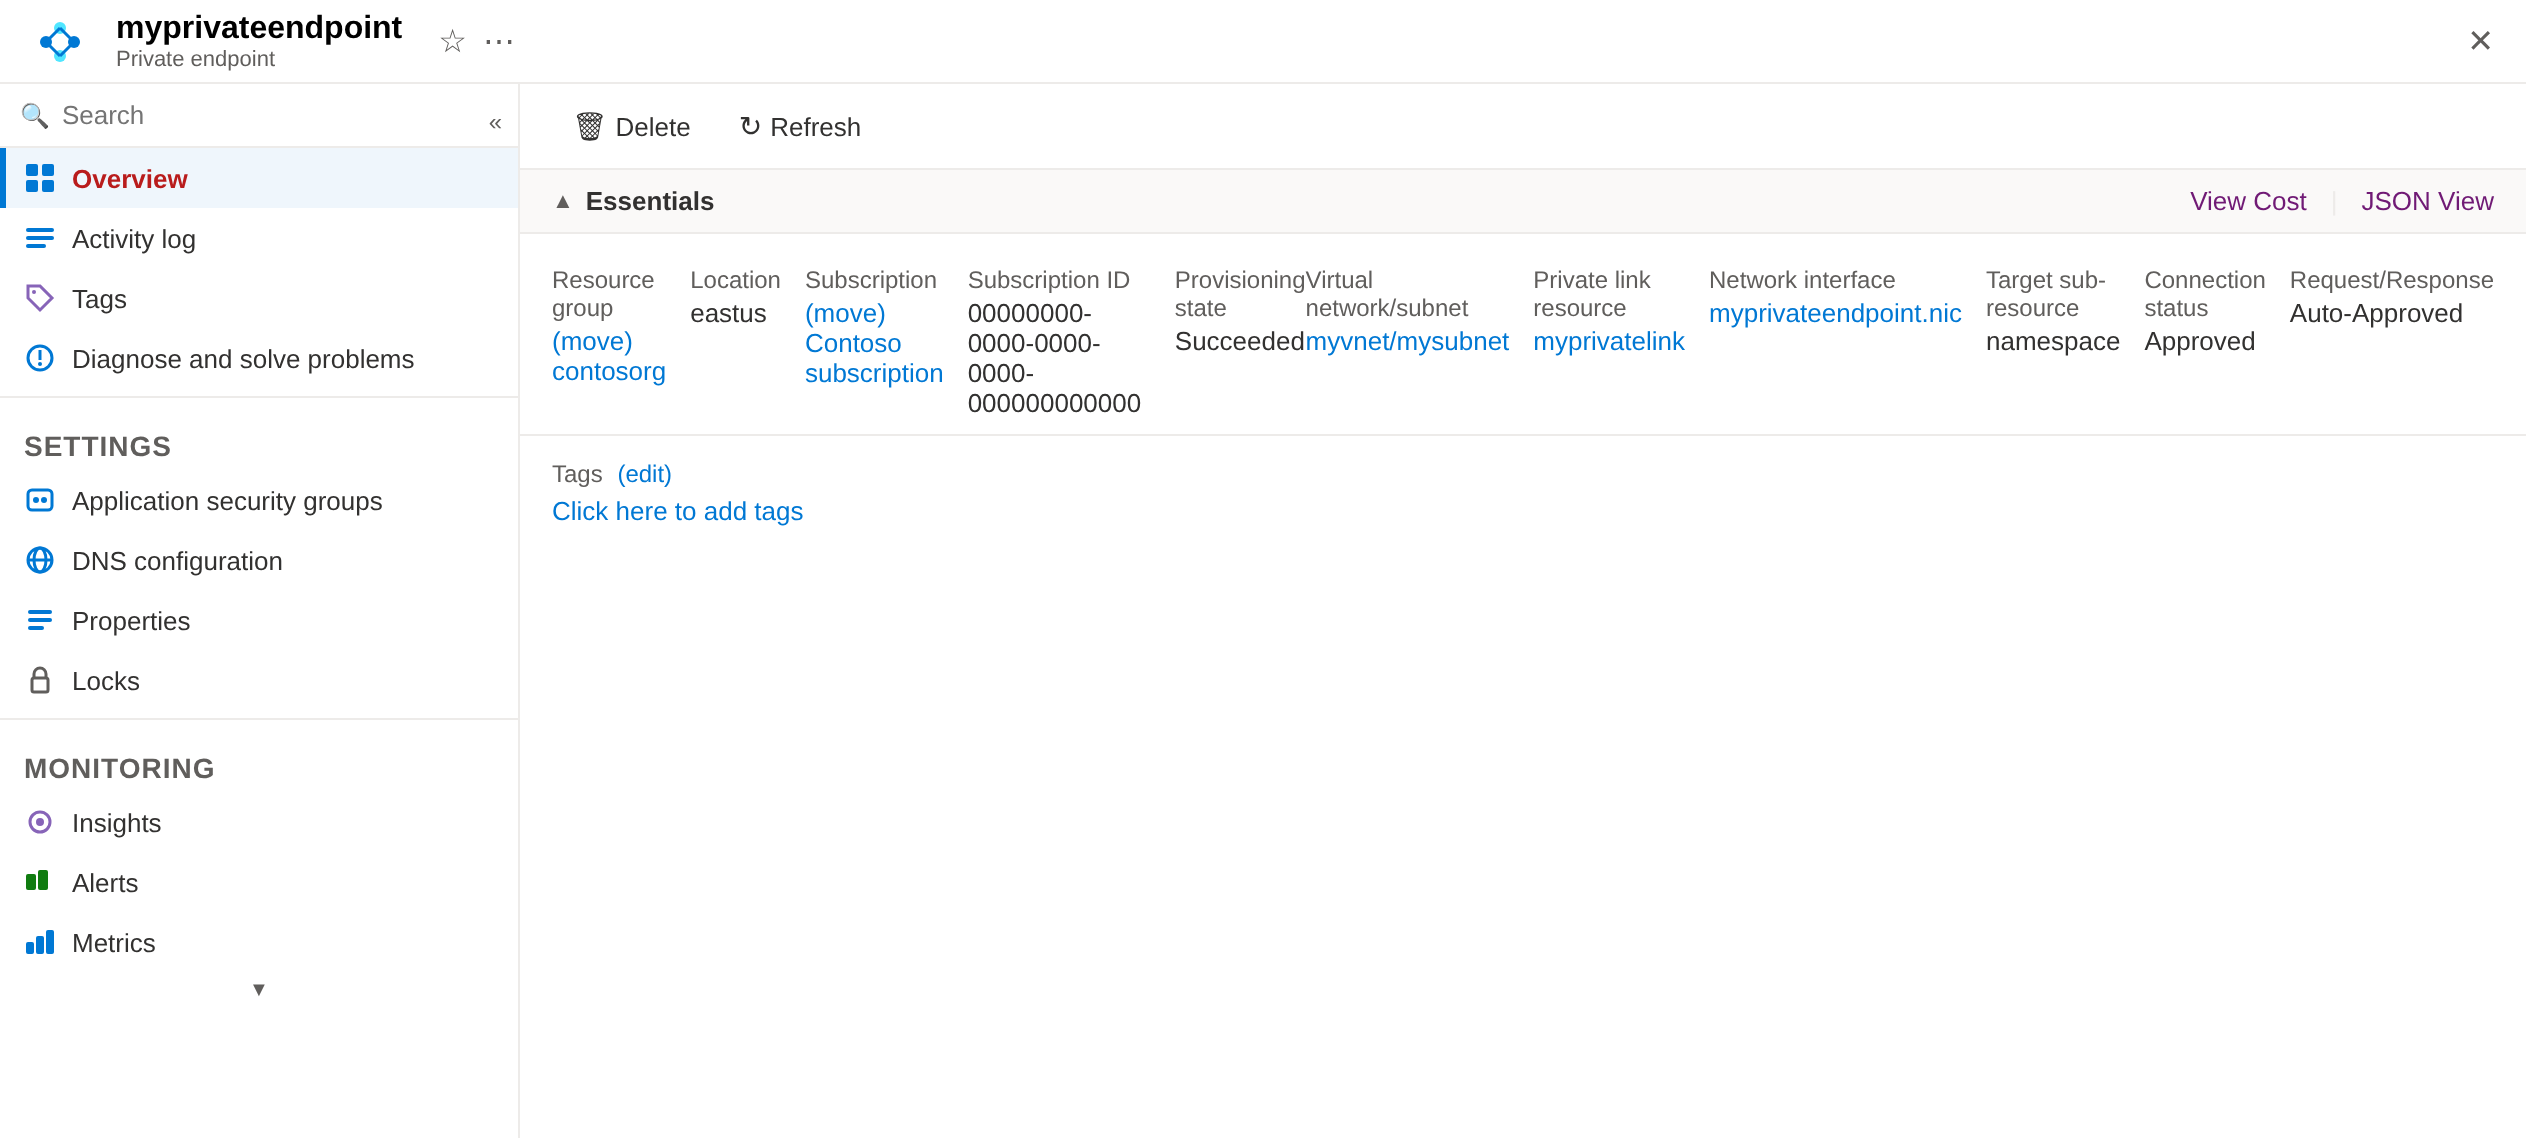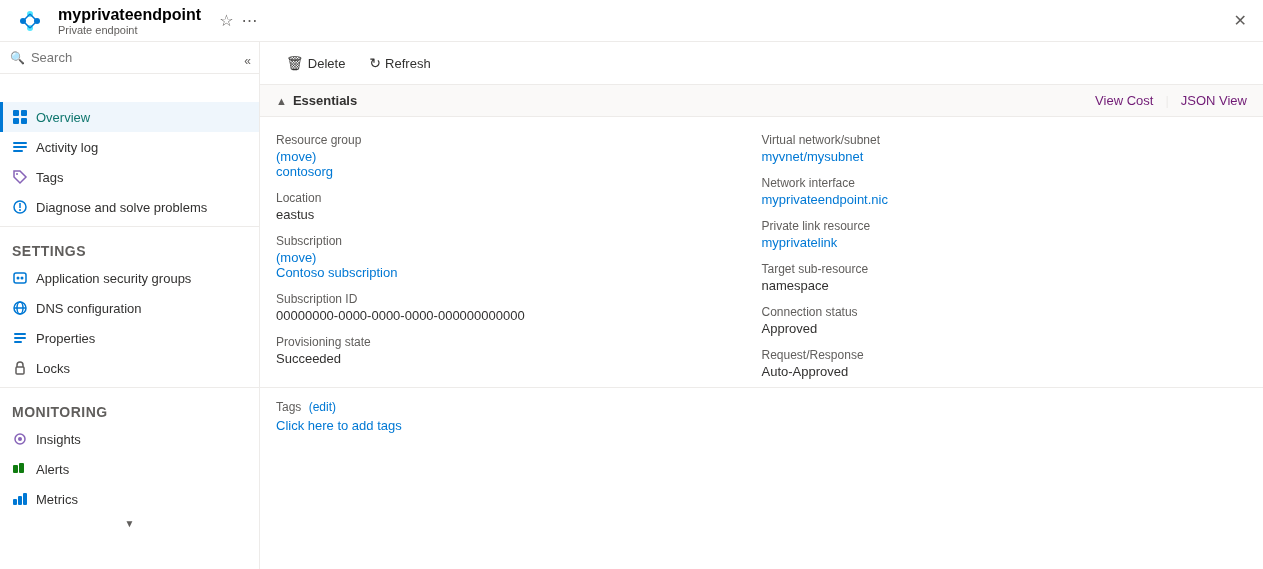--- a/index.html
+++ b/index.html
@@ -22,21 +22,21 @@
 
     
     .main-layout { display: flex; flex: 1; overflow: hidden; }
 
     
     .sidebar { width: 260px; min-width: 260px; border-right: 1px solid #edebe9; display: flex; flex-direction: column; overflow-y: auto; background: #fff; position: relative; }
 
     .collapse-btn { position: absolute; right: 8px; top: 12px; cursor: pointer; color: #605e5c; }
 
     .nav-item { display: flex; align-items: center; gap: 8px; padding: 7px 12px; cursor: pointer; font-size: 13px; color: #323130; }
-    .nav-item.active { background: #eff6fc; color: #0f766e; font-weight: 400; border-left: 3px solid #0078d4; padding-left: 9px; margin-top: 28px; }
+    .nav-item.active { background: #eff6fc; color: #b91c1c; font-weight: 700; border-left: 3px solid #0078d4; padding-left: 9px; }
     .nav-item .nav-icon { width: 16px; height: 16px; display: flex; align-items: center; justify-content: center; flex-shrink: 0; }
 
     .section-label { padding: 12px 12px 4px; font-size: 14px; font-weight: 600; color: #605e5c; text-transform: uppercase; letter-spacing: 0.5px; }
     .section-divider { border: none; border-top: 1px solid #edebe9; margin: 4px 0; }
 
     .scroll-indicator { text-align: center; padding: 4px; color: #605e5c; font-size: 10px; cursor: pointer; }
 
     
     .content { flex: 1; overflow-y: auto; padding: 0; }
 
@@ -46,21 +46,21 @@
     .toolbar-btn .btn-icon { font-size: 14px; }
 
     
     .essentials-header { display: flex; align-items: center; justify-content: space-between; padding: 8px 16px; background: #faf9f8; border-bottom: 1px solid #edebe9; }
     .essentials-title-area { display: flex; align-items: center; gap: 6px; font-size: 13px; font-weight: 600; }
     .essentials-links { display: flex; gap: 12px; font-size: 13px; }
     .essentials-links a { color: #701a75; text-decoration: none; cursor: pointer; }
     .divider-v { color: #edebe9; }
 
     .essentials-grid { display: grid; grid-template-columns: 1fr 1fr; padding: 16px 16px 8px; gap: 0; border-bottom: 1px solid #edebe9; }
-    .essentials-col { display: flex; flex-direction: column; gap: 12px; }
+    .essentials-col { display: flex; flex-direction: row; gap: 12px; }
 
     .field-group { display: flex; flex-direction: column; gap: 2px; }
     .field-label { font-size: 12px; color: #605e5c; }
     .field-value { font-size: 13px; color: #323130; }
     .field-value a { color: #0078d4; text-decoration: none; cursor: pointer; }
     .field-value.bold { font-weight: 400; }
 
     .tags-section { padding: 12px 16px 16px; }
     .tags-label { font-size: 12px; color: #605e5c; margin-bottom: 4px; }
     .tags-label a { color: #0078d4; text-decoration: none; cursor: pointer; }
@@ -293,29 +293,29 @@
       </div>
 
       <div class="essentials-col">
         <div class="field-group">
           <span class="field-label">Virtual network/subnet</span>
           <span class="field-value">
             <a>myvnet/mysubnet</a>
           </span>
         </div>
         <div class="field-group">
+          <span class="field-label">Private link resource</span>
+          <span class="field-value">
+            <a>myprivatelink</a>
+          </span>
+        </div>
+        <div class="field-group">
           <span class="field-label">Network interface</span>
           <span class="field-value">
             <a>myprivateendpoint.nic</a>
-          </span>
-        </div>
-        <div class="field-group">
-          <span class="field-label">Private link resource</span>
-          <span class="field-value">
-            <a>myprivatelink</a>
           </span>
         </div>
         <div class="field-group">
           <span class="field-label">Target sub-resource</span>
           <span class="field-value">namespace</span>
         </div>
         <div class="field-group">
           <span class="field-label">Connection status</span>
           <span class="field-value bold">Approved</span>
         </div>

